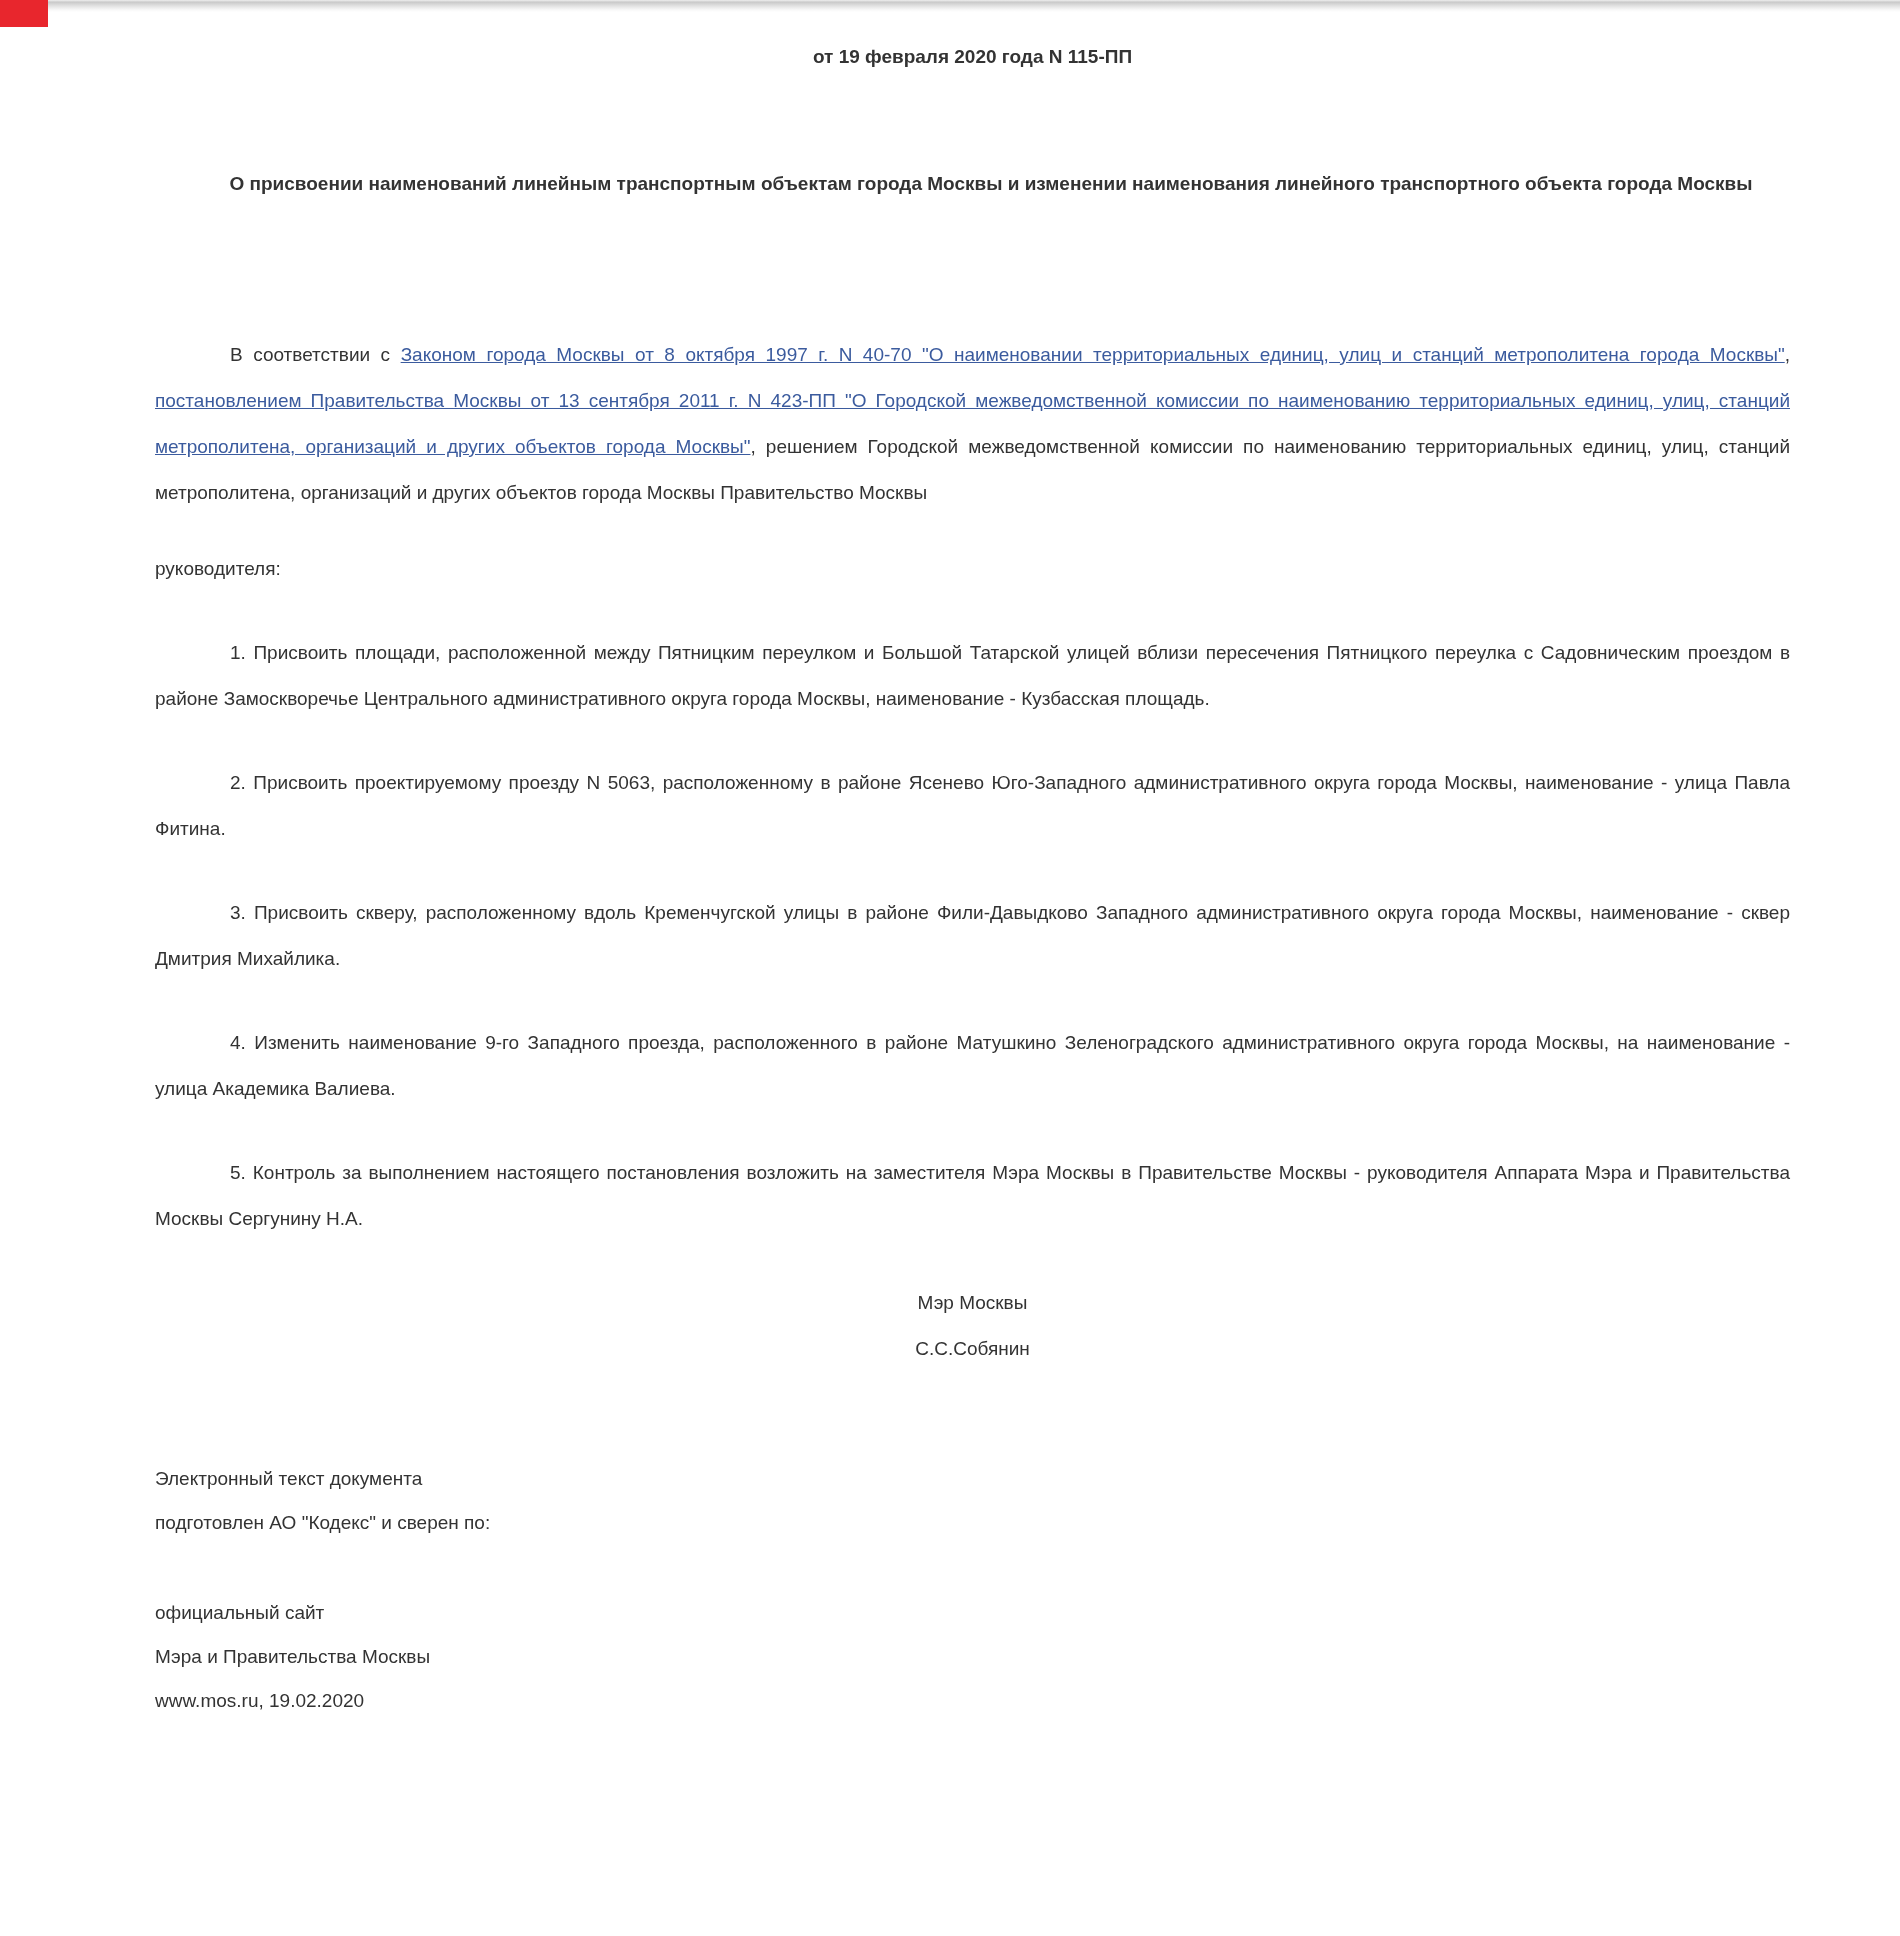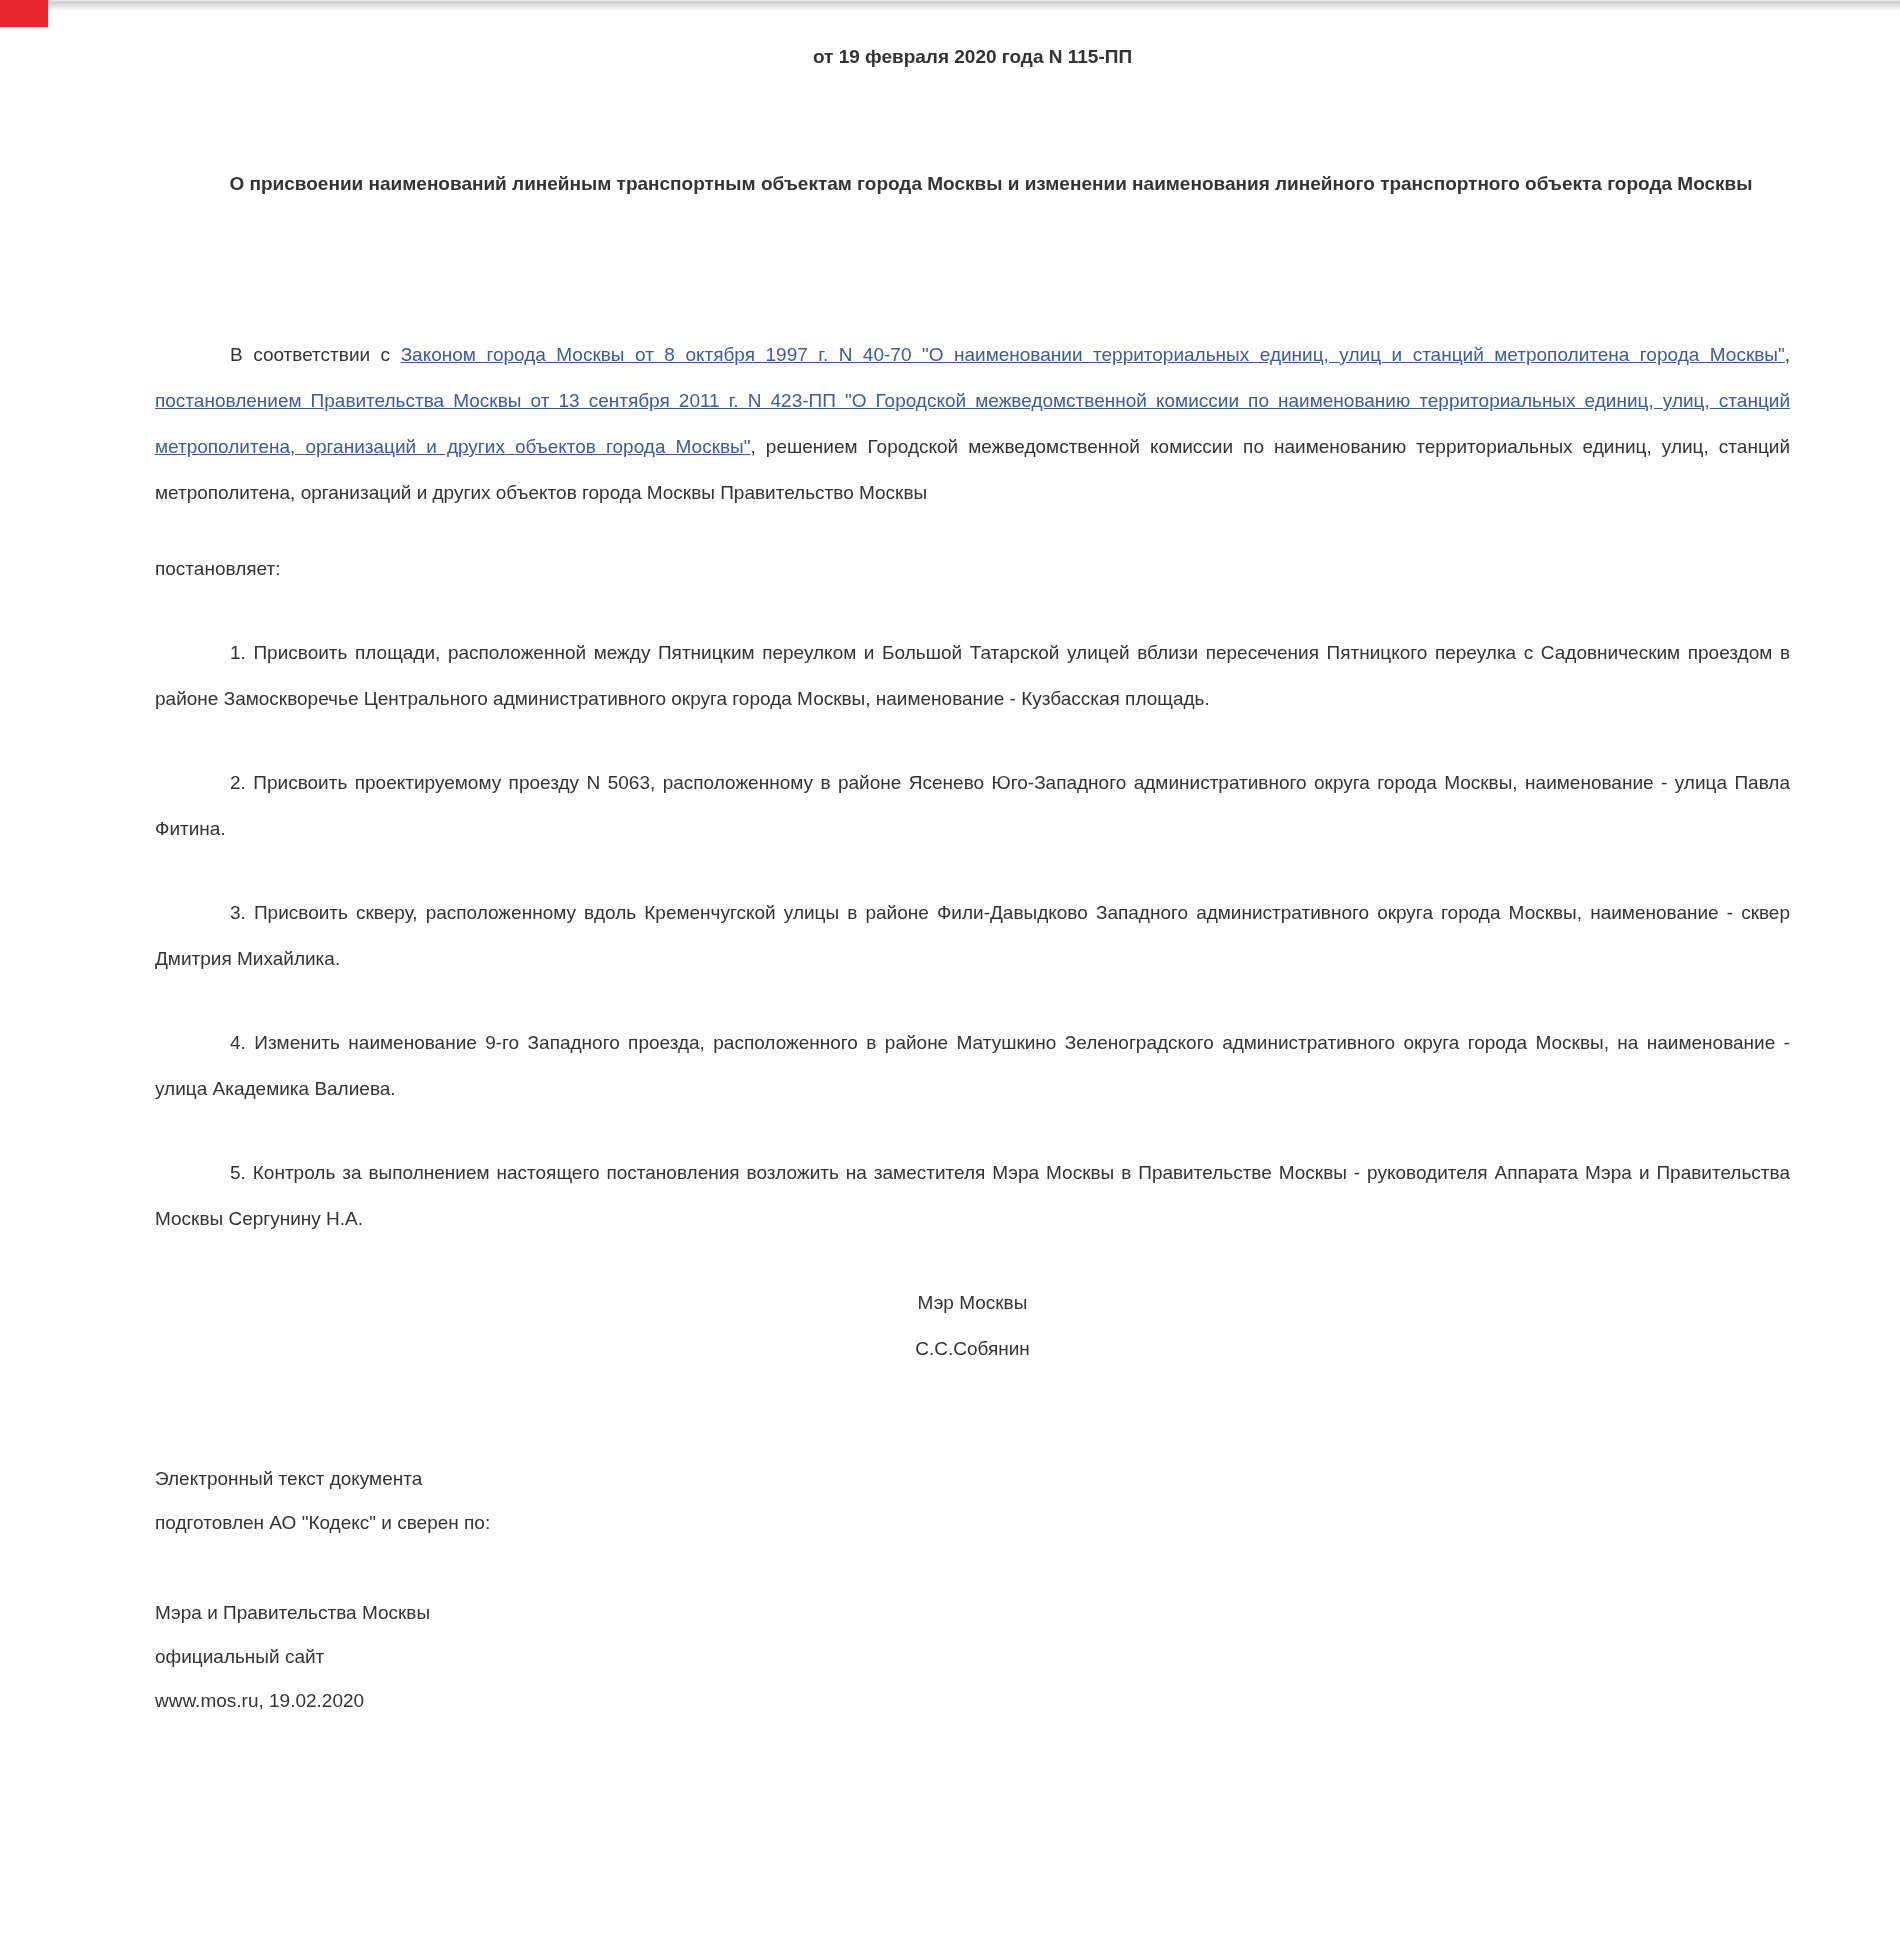--- a/index.html
+++ b/index.html
@@ -70,37 +70,37 @@
 <div class="red-marker"></div>
 
 <div class="content">
 
   <div class="date-line">от 19 февраля 2020 года N 115-ПП</div>
 
   <div class="doc-title">О присвоении наименований линейным транспортным объектам города Москвы и изменении наименования линейного транспортного объекта города Москвы</div>
 
   <p class="para intro-para"><span>В соответствии с </span><a class="doc-link" href="#">Законом города Москвы от 8 октября 1997 г. N 40-70 "О наименовании территориальных единиц, улиц и станций метрополитена города Москвы"</a><span>, </span><a class="doc-link" href="#">постановлением Правительства Москвы от 13 сентября 2011 г. N 423-ПП "О Городской межведомственной комиссии по наименованию территориальных единиц, улиц, станций метрополитена, организаций и других объектов города Москвы"</a><span>, решением Городской межведомственной комиссии по наименованию территориальных единиц, улиц, станций метрополитена, организаций и других объектов города Москвы Правительство Москвы</span></p>
 
-  <p class="resolves">постановляет:</p>
+  <p class="resolves">руководителя:</p>
 
   <p class="para">1. Присвоить площади, расположенной между Пятницким переулком и Большой Татарской улицей вблизи пересечения Пятницкого переулка с Садовническим проездом в районе Замоскворечье Центрального административного округа города Москвы, наименование - Кузбасская площадь.</p>
   <p class="para">2. Присвоить проектируемому проезду N 5063, расположенному в районе Ясенево Юго-Западного административного округа города Москвы, наименование - улица Павла Фитина.</p>
   <p class="para">3. Присвоить скверу, расположенному вдоль Кременчугской улицы в районе Фили-Давыдково Западного административного округа города Москвы, наименование - сквер Дмитрия Михайлика.</p>
   <p class="para">4. Изменить наименование 9-го Западного проезда, расположенного в районе Матушкино Зеленоградского административного округа города Москвы, на наименование - улица Академика Валиева.</p>
   <p class="para">5. Контроль за выполнением настоящего постановления возложить на заместителя Мэра Москвы в Правительстве Москвы - руководителя Аппарата Мэра и Правительства Москвы Сергунину Н.А.</p>
 
   <div class="signature">
     <div>Мэр Москвы</div>
     <div>С.С.Собянин</div>
   </div>
 
   <div class="footer-block">
     <div>Электронный текст документа</div>
     <div>подготовлен АО "Кодекс" и сверен по:</div>
   </div>
 
   <div class="footer-block footer-block-2">
+    <div>официальный сайт</div>
     <div>Мэра и Правительства Москвы</div>
-    <div>официальный сайт</div>
     <div>www.mos.ru, 19.02.2020</div>
   </div>
 
 </div>
 
 </body></html>

